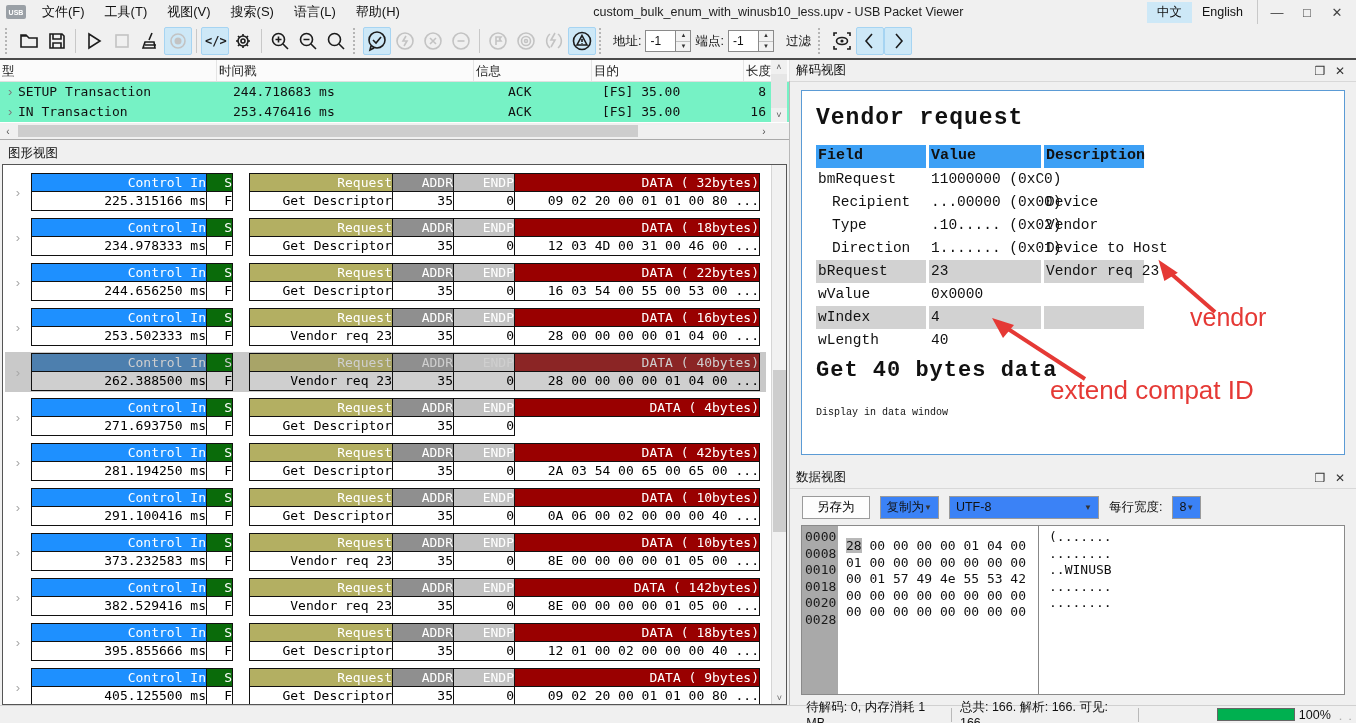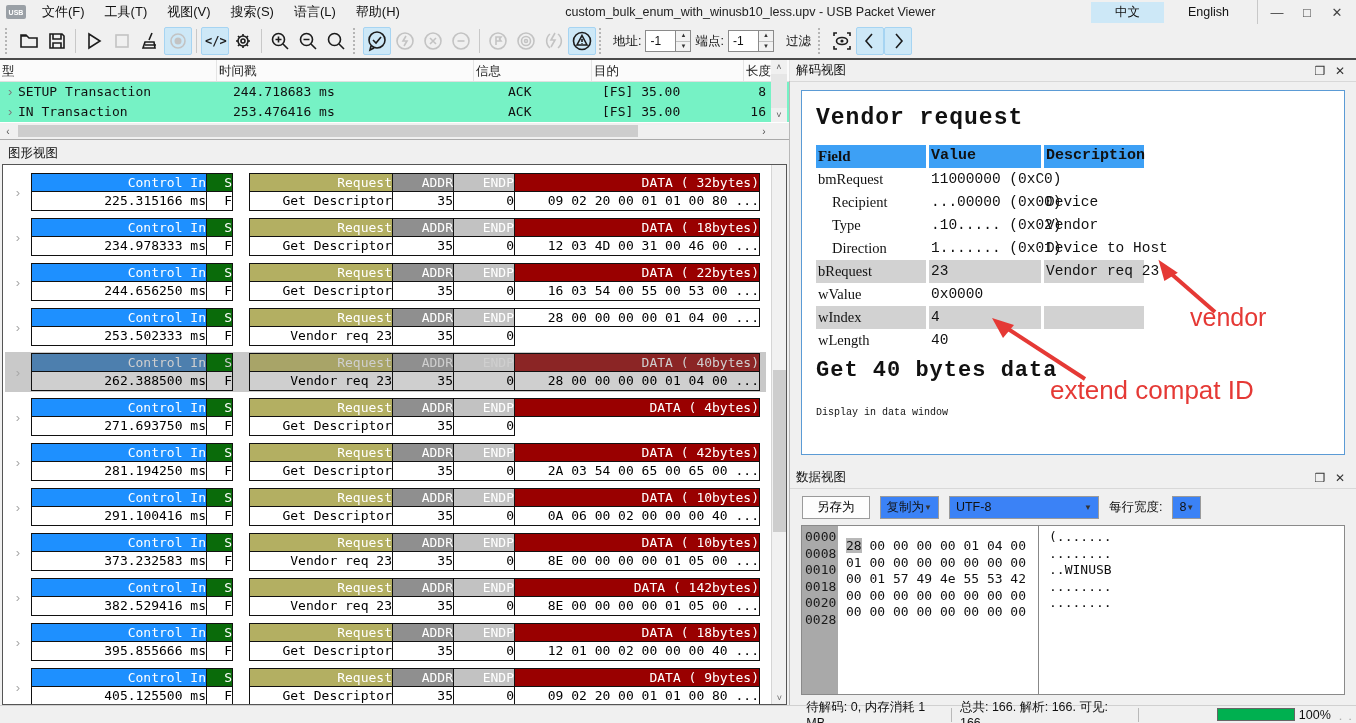--- a/index.html
+++ b/index.html
@@ -5,21 +5,21 @@
   * { box-sizing: border-box; margin: 0; padding: 0; }
   html,body { width:1356px; height:723px; overflow:hidden; }
   body { font-family:"Liberation Sans","DejaVu Sans",sans-serif; font-size:13px; background:#f0f0f0; color:#111; }
 
   
   .titlebar { height:24px; display:flex; align-items:center; background:#f0f0f0; padding:0 4px; }
   .appicon { width:20px; height:14px; background:#9aa0a6; color:#fff; font-size:7px; font-weight:bold;
              display:flex; align-items:center; justify-content:center; border-radius:2px; margin:0 6px 0 2px; }
   .menu-item { padding:2px 10px; cursor:default; }
   .wintitle { flex:1; text-align:center; font-size:12.5px; color:#222; }
-  .langbtn { padding:2px 24px; font-size:12.5px; }
+  .langbtn { padding:2px 10px; font-size:12.5px; }
   .langbtn.active { background:#cde8f7; }
   .winbtn { width:30px; text-align:center; font-size:13px; color:#444; padding:2px 0; }
 
   
   .toolbar { height:36px; display:flex; align-items:center; background:#f0f0f0; padding:0 2px;
              border-bottom:2px solid #4a4a4a; }
   .grip { width:7px; height:26px; border-left:2px dotted #b5b5b5; margin:0 3px; }
   .tsep { width:1px; height:24px; background:#c8c8c8; margin:0 4px; }
   .tbtn { width:28px; height:28px; display:flex; align-items:center; justify-content:center; border-radius:2px; }
   .tbtn.active { background:#cde8f7; border:1px solid #a6d4f2; }
@@ -99,21 +99,21 @@
 
   
   .decode { height:407px; display:flex; flex-direction:column; }
   .decode-body { flex:1; background:#f0f0f0; padding:8px 11px 12px 11px; }
   .decode-box { position:relative; width:100%; height:100%; background:#fff; border:1px solid #5b9bd5; overflow:hidden;
                 font-family:"Liberation Mono","DejaVu Sans Mono",monospace; padding:14px 0 0 14px; }
   .dec-head { font-size:23px; font-weight:bold; letter-spacing:1px; }
   .dec-table { margin-top:14px; }
   .dec-row { display:flex; height:23px; font-size:14.5px; line-height:22px; }
   .dec-c { padding:0 2px; margin-right:3px; white-space:nowrap; }
-  .dec-f { width:110px;font-family:Liberation Serif, serif; } .dec-v { width:112px; } .dec-d { width:100px; overflow:visible; }
+  .dec-f { width:110px; } .dec-v { width:112px; } .dec-d { width:100px; overflow:visible; }
   .dec-row.hdr .dec-c { background:#3da0f5; font-weight:bold; font-size:15px; }
   .dec-row.gray .dec-c { background:#d2d2d2; }
   .dec-row.indent .dec-f { padding-left:16px; }
   .dec-sum { margin-top:6px; font-size:22px; font-weight:bold; letter-spacing:1px; }
   .dec-note { margin-top:24px; font-size:10px; }
   .anno { position:absolute; color:#e53935; font-family:"Liberation Sans",sans-serif; }
   .anno-vendor { left:388px; top:212px; font-size:25px; }
   .anno-extend { left:248px; top:284px; font-size:26px; }
   .arrows { position:absolute; left:0; top:0; width:100%; height:100%; pointer-events:none; }
 
@@ -456,20 +456,21 @@
     </div>
     <div class="blk blk2 w-addr">
       <div class="cell hdrc bg-gray">ADDR</div>
       <div class="cell vcell">35</div>
     </div>
     <div class="blk blk2 w-endp">
       <div class="cell hdrc bg-lgray">ENDP</div>
       <div class="cell vcell">0</div>
     </div>
     <div class="blk blk2 w-data">
+      <div class="cell hdrc bg-red">DATA ( 16bytes)</div>
       <div class="cell vcell">28 00 00 00 00 01 04 00 ...</div>
     </div>
   </div>
           <div class="grow selected">
     <div class="gexp">›</div>
     <div class="blk blk-ctl">
       <div class="cell hdrc bg-blue">Control In</div>
       <div class="cell hdrc bg-green">S</div>
       <div class="cell vcell">262.388500 ms</div>
       <div class="cell vcell">F</div>

